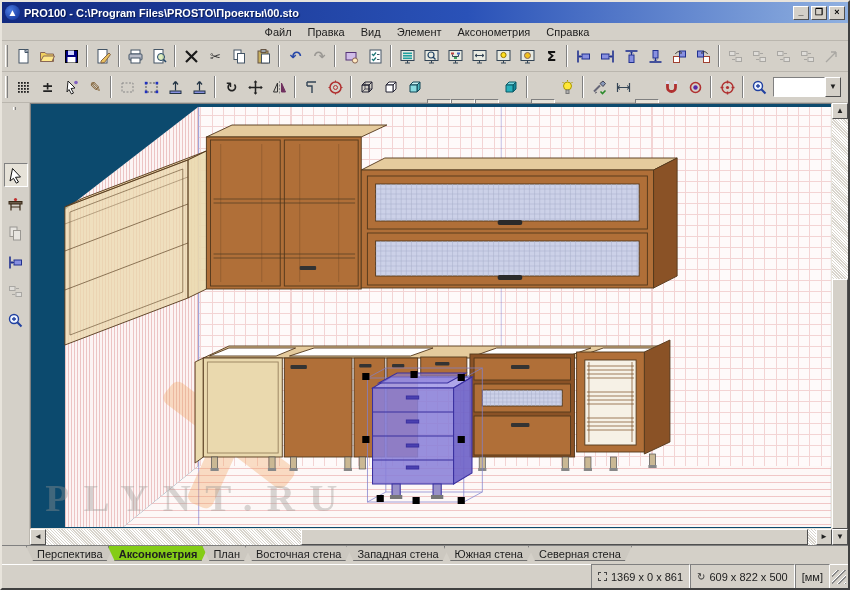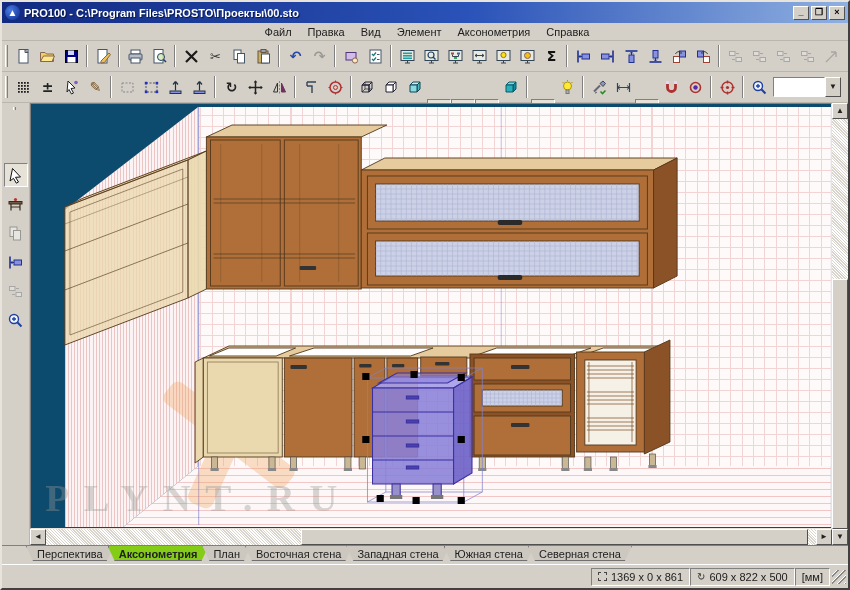--- a/index.html
+++ b/index.html
@@ -55,21 +55,21 @@
   .sthumb-h{height:16px;background:#d4d0c8;border:1px solid;border-color:#fff #505050 #505050 #fff;}
   .sthumb-v{width:16px;background:#d4d0c8;border:1px solid;border-color:#fff #505050 #505050 #fff;}
   .strack{background:transparent;}
   
   .tabsrow{height:19px;flex:0 0 19px;background:#d4d0c8;display:flex;align-items:flex-start;padding-left:24px;border-top:1px solid #808080;}
   .tab{padding:2px 10px 0 10px;border:1px solid #707070;border-top:none;background:#ccc8c0;
     clip-path:polygon(0 0,100% 0,calc(100% - 7px) 100%,7px 100%);margin-right:-6px;white-space:nowrap;}
   .tab.active{background:#84cc16;font-weight:bold;}
   
   .statusbar{height:24px;flex:0 0 24px;background:#d4d0c8;border-top:1px solid #fff;display:flex;align-items:center;padding:2px;}
-  .spanel{height:18px;border:1px solid;border-color:#808080 #fff #fff #808080;display:flex;align-items:center;padding:0 6px;gap:4px;}
+  .spanel{height:26px;border:1px solid;border-color:#808080 #fff #fff #808080;display:flex;align-items:center;padding:0 6px;gap:4px;}
   .spanel.fill{flex:1;border-color:transparent;}
   .dash-ico{width:9px;height:9px;border:1px dashed #444;}
   .rot-ico{font-size:10px;color:#333;}
   .grip{width:14px;height:14px;margin-left:2px;background:
     repeating-linear-gradient(135deg,transparent 0 3px,#fff 3px 4px,#888 4px 5px);}
   
   .wl{fill:var(--wood-light);} .wm{fill:var(--wood-mid);} .wd{fill:var(--wood-dark);} .wt{fill:var(--wood-top);}
   .gl{fill:var(--glass);} .sfill{fill:var(--sel-fill);} .sedge{stroke:var(--sel-edge);}
 </style>
 </head>

